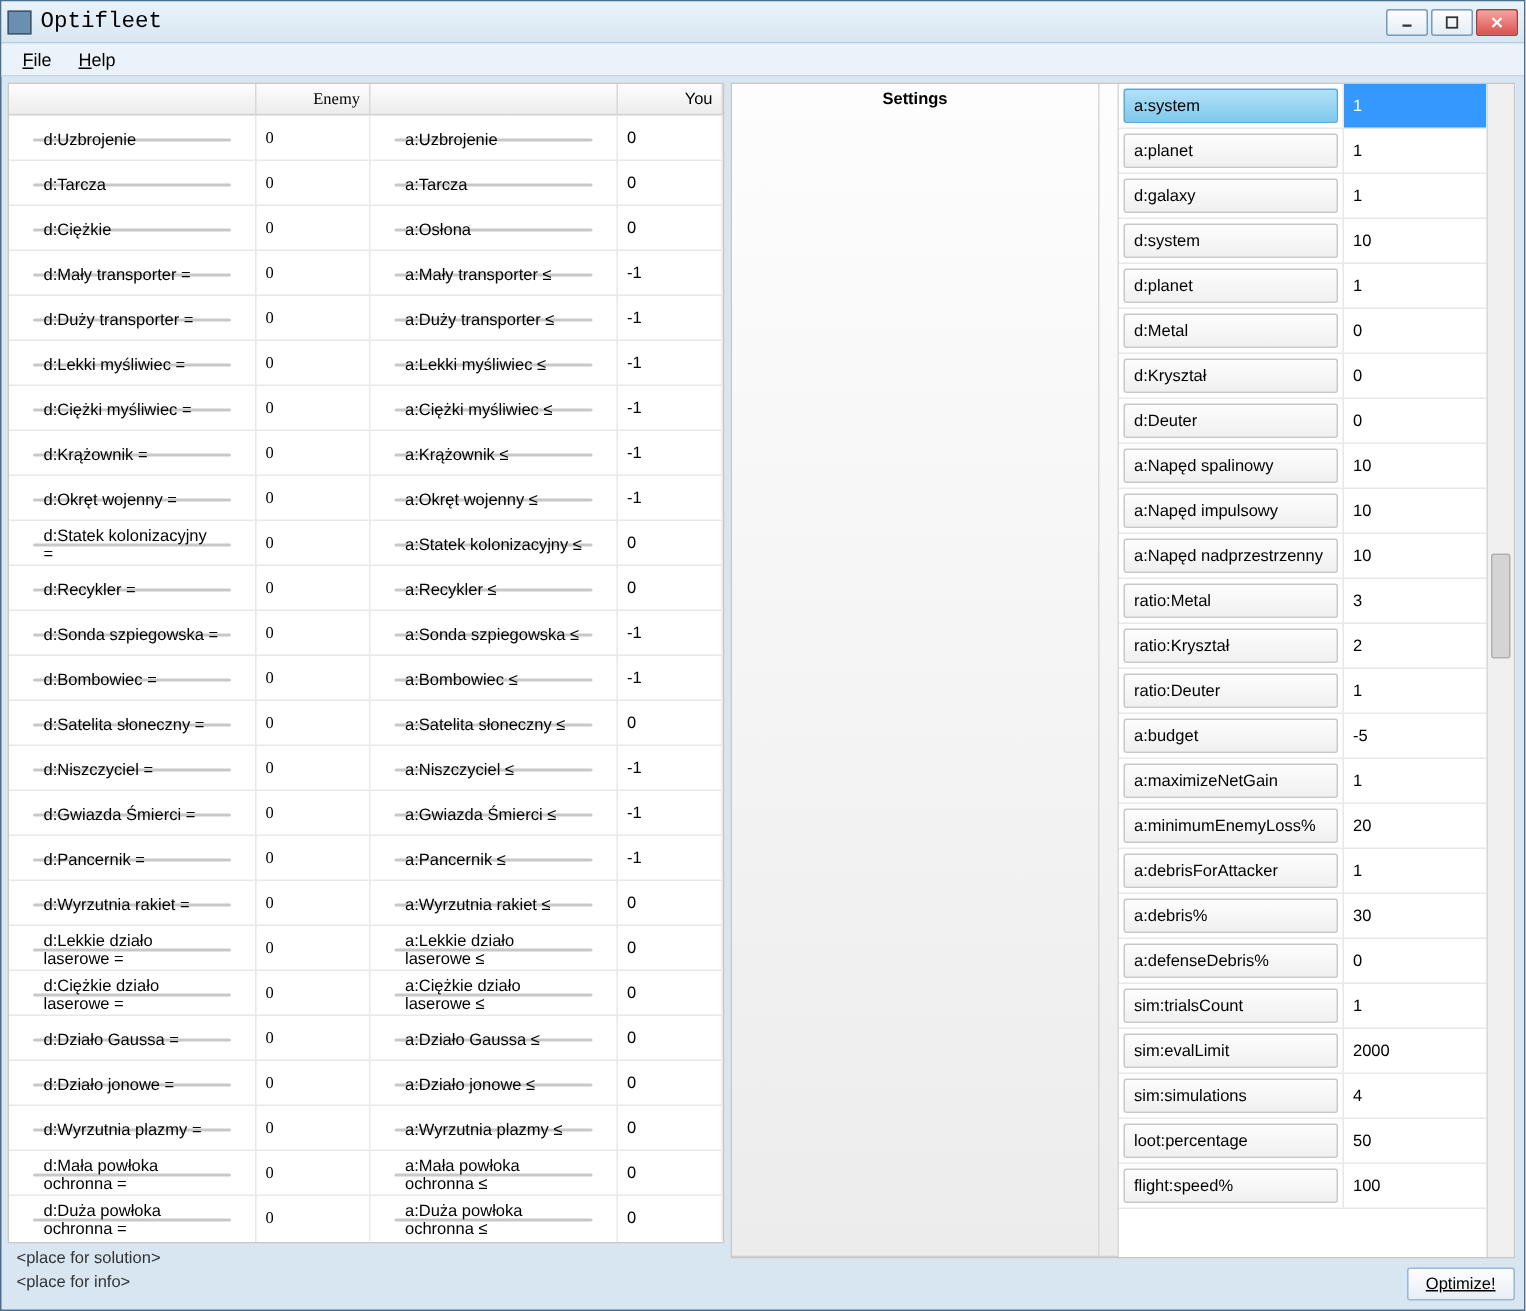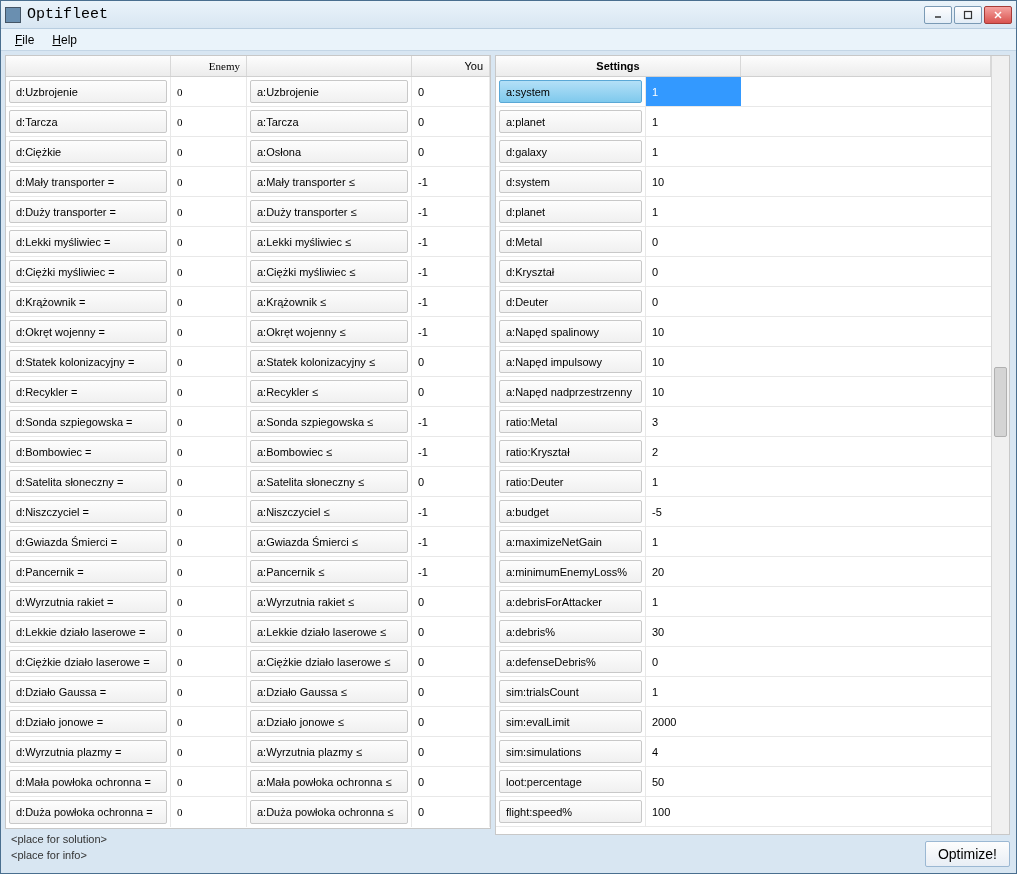--- a/index.html
+++ b/index.html
@@ -26,45 +26,45 @@
 
 .grid-wrap { flex: 1; border: 1px solid #c8c8c8; background: #fff; overflow: hidden; display: flex; flex-direction: column; }
 
 .grid-head { display: flex; background: linear-gradient(#fdfdfd, #ececec); border-bottom: 1px solid #d0d0d0; }
 .grid-head .hcell { border-right: 1px solid #d8d8d8; padding: 4px 6px; font-weight: normal; }
 
 .grid-body { flex: 1; overflow-y: auto; }
 .row { display: flex; border-bottom: 1px solid #e8e8e8; height: 30px; align-items: stretch; }
 .row:last-child { border-bottom: none; }
 .cell { border-right: 1px solid #e8e8e8; padding: 0 6px; display: flex; align-items: center; }
-.cell.btncell { padding: 3px; }
+.cell.btncell { padding: 16px; }
 .cell-btn { width: 100%; height: 100%; border: 1px solid #c8c8c8; border-radius: 2px; background: linear-gradient(#fdfdfd, #f0f0f0); display: flex; align-items: center; padding: 0 6px; cursor: pointer; font-size: 11px; }
 .cell-val { font-size: 11px; }
 
 .left-cols .c1 { width: 165px; }
 .left-cols .c2 { width: 76px; font-family: Liberation Serif, serif; }
 .left-cols .c3 { width: 165px; }
 .left-cols .c4 { flex: 1; }
 
 .settings-wrap { border: 1px solid #c8c8c8; background: #fff; flex: 1; margin-bottom: 4px; display: flex; }
-.settings-grid { flex: 1; display: flex; flex-direction: column; }
+.settings-grid { flex: 1; display: flex; }
 .settings-head { display: flex; background: linear-gradient(#fdfdfd, #ececec); border-bottom: 1px solid #d0d0d0; }
 .settings-head .hcell { border-right: 1px solid #d8d8d8; padding: 4px 6px; font-weight: bold; text-align: center; }
 .settings-body { flex: 1; overflow-y: auto; }
 .srow { display: flex; border-bottom: 1px solid #e8e8e8; height: 30px; }
 .srow .scell1 { width: 150px; border-right: 1px solid #e8e8e8; padding: 3px; }
 .srow .scell2 { width: 95px; padding: 0 6px; display: flex; align-items: center; font-size: 11px; }
 .srow.selected .scell1 .cell-btn { background: linear-gradient(#b3e0f7, #7fc9ed); border-color: #5aa8d6; }
 .srow.selected .scell2 { background: #3399ff; color: #fff; }
 
 .right-scroll { width: 18px; background: #f0f0f0; border-left: 1px solid #d8d8d8; position: relative; }
 .right-scroll .thumb { position: absolute; top: 40%; left: 2px; right: 2px; height: 70px; background: #d4d4d4; border: 1px solid #b0b0b0; border-radius: 2px; }
 
 .bottom-right { display: flex; justify-content: flex-end; padding: 2px 0; }
-.opt-btn { padding: 4px 12px; border: 1px solid #9bb8d3; border-radius: 2px; background: linear-gradient(#fdfdfd, #e8eef5); cursor: pointer; font-size: 14px; }
+.opt-btn { padding: 4px 12px; border: 1px solid #9bb8d3; border-radius: 2px; background: linear-gradient(#fdfdfd, #e8eef5); cursor: pointer; font-size: 11px; text-decoration: underline; }
 
 .footer { padding: 2px 6px 6px 6px; font-size: 11px; color: #333; }
 .footer div { padding: 2px 0; }
 
 .th-right { text-align: right; }
 
 
 .settings-body::-webkit-scrollbar, .grid-body::-webkit-scrollbar { width: 0; }
 </style>
 </head>

